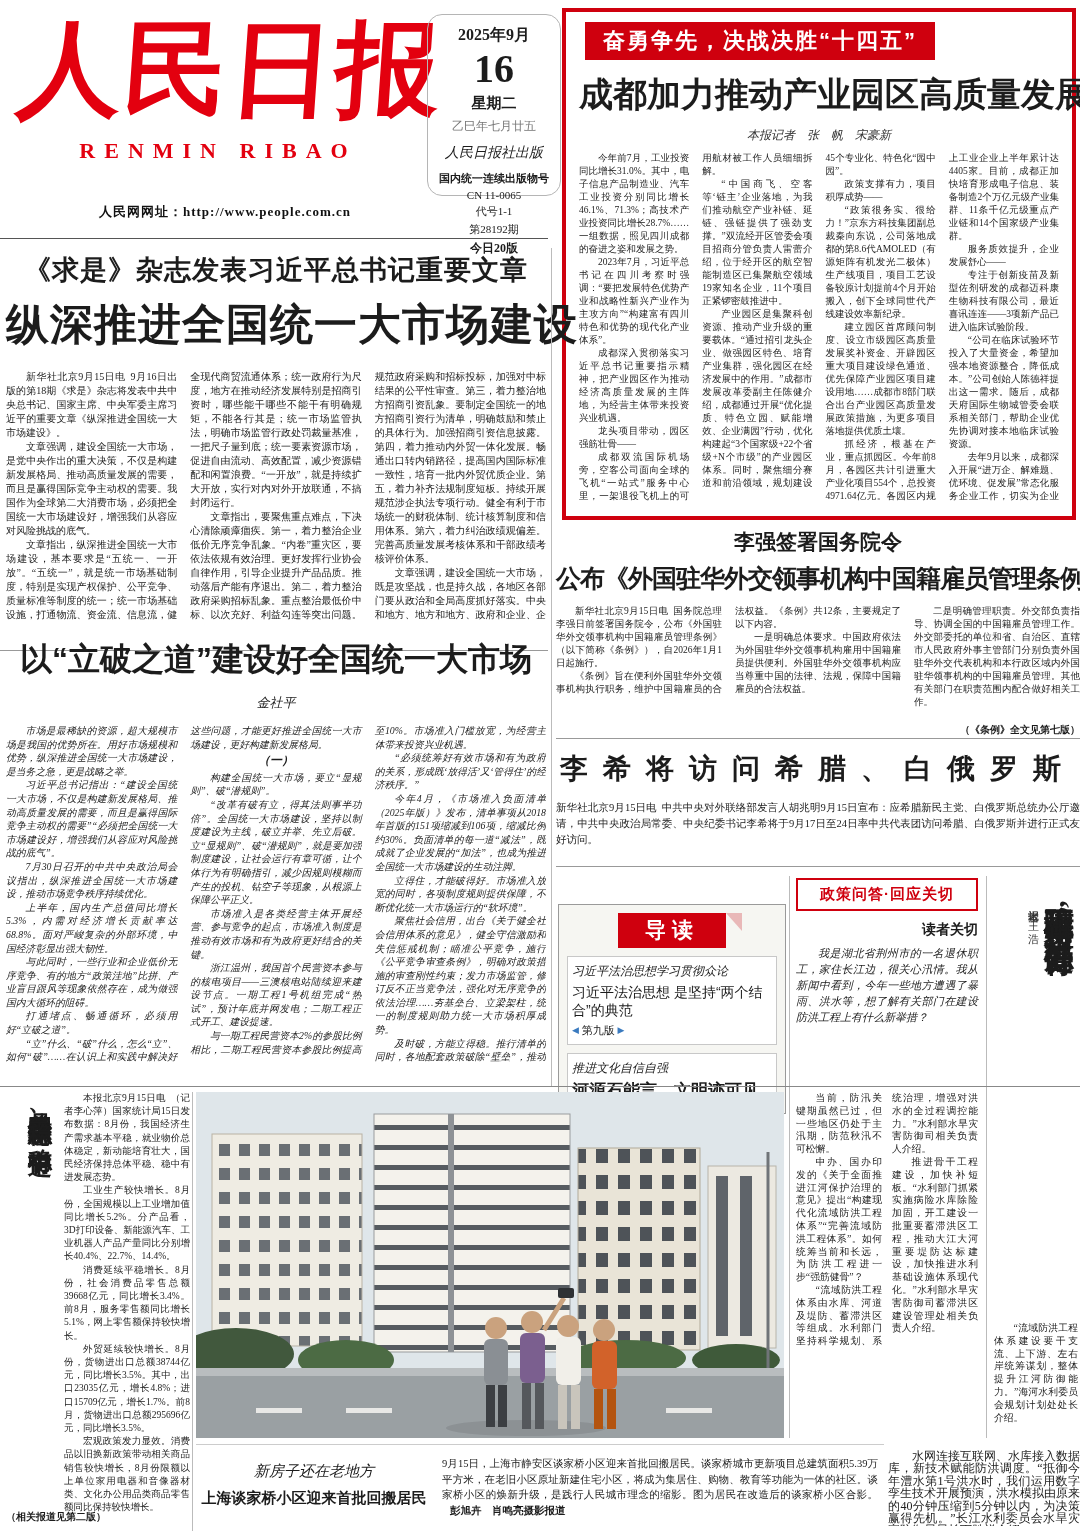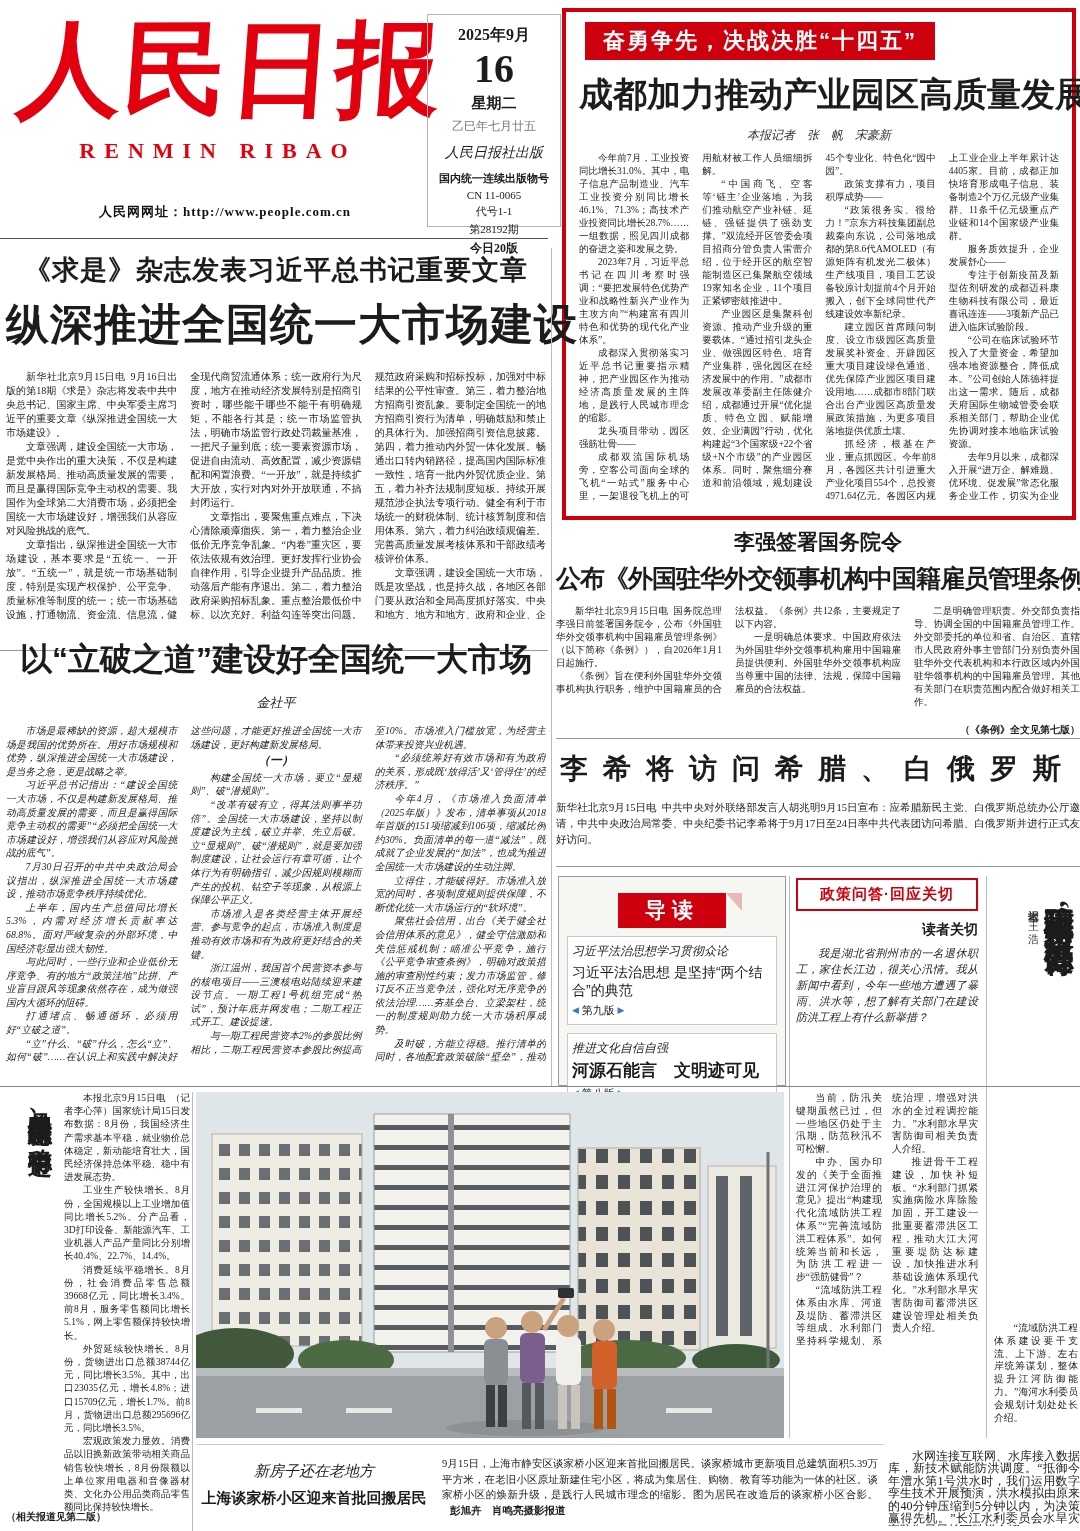--- a/index.html
+++ b/index.html
@@ -42,21 +42,21 @@
   
   .k1{font-size:27px;font-weight:bold;text-align:center;letter-spacing:1px;}
   .h1{font-size:43px;font-weight:900;text-align:center;letter-spacing:1px;white-space:nowrap;}
   .h-essay{font-size:32px;font-weight:900;text-align:center;white-space:nowrap;}
   .auth{font-size:13px;text-align:center;}
   .k2{font-size:21px;font-weight:bold;text-align:center;}
   .h2{font-size:25px;font-weight:900;text-align:center;letter-spacing:-1px;white-space:nowrap;}
   .h-lx{font-size:28px;font-weight:900;text-align:center;letter-spacing:15px;white-space:nowrap;font-family:Liberation Serif, serif;}
   .note-r{font-size:10px;font-weight:bold;text-align:right;}
   
-  .daodu{background:#f6f6f2;border:1px solid #9a9a9a;box-sizing:border-box;padding:14px 8px;}
+  .daodu{background:#f6f6f2;border:1px solid #9a9a9a;box-sizing:border-box;padding:6px 8px;margin-top:28px;}
   .dd-tab{position:relative;width:108px;margin:2px auto 8px;background:#cf000e;color:#fff;
           font-weight:bold;font-size:21px;text-align:center;letter-spacing:6px;padding:3px 0 4px;}
   .dd-fold{position:absolute;right:-16px;top:0;width:0;height:0;
            border-left:16px solid #e9b8b8;border-top:18px solid transparent;border-bottom:0 solid transparent;
            transform:rotate(180deg);}
   .dd-card{background:#fff;border:1px solid #c8c8c8;text-align:left;padding:6px 4px;margin-bottom:8px;}
   .dd-k{font-size:12px;font-style:italic;}
   .dd-t{font-size:14px;font-weight:400;line-height:1.3;margin-top:3px;}
   .dd-t2{font-size:17px;font-weight:900;line-height:1.3;margin-top:3px;white-space:nowrap;}
   .dd-p{font-size:11px;margin-top:4px;}
@@ -83,41 +83,41 @@
 <body>
 
 <div class="page">
 
   <div class="abs" style="left:18px;top:18px;width:420px;">
     <div class="mast-title">人民日报</div>
     <div class="mast-sub" style="margin-top:16px;width:400px;">RENMIN RIBAO</div>
   </div>
   <div class="abs mast-url" style="left:30px;top:203px;width:390px;">人民网网址：http://www.people.com.cn</div>
 
-  <div class="abs datebox" style="left:427px;top:14px;width:134px;height:213px;">
+  <div class="abs datebox" style="left:427px;top:14px;width:134px;height:182px;border-radius:15px;">
     <div class="ym">2025年9月</div>
     <div class="d">16</div>
     <div class="wd">星期二</div>
     <div class="lunar">乙巳年七月廿五</div>
     <div class="pub">人民日报社出版</div>
     <div class="issn-l">国内统一连续出版物号</div>
     <div class="sm">CN 11-0065</div>
     <div class="sm">代号1-1</div>
     <div class="sm">第28192期</div>
     <div class="pg">今日20版</div>
   </div>
 
   <div class="abs redbox" style="left:562px;top:8px;width:514px;height:512px;">
     <div class="kicker-red hei" style="margin-left:6px;">奋勇争先，决战决胜“十四五”</div>
     <div class="cd-head hei">成都加力推动产业园区高质量发展</div>
     <div class="byline kai">本报记者　张　帆　宋豪新</div>
     <div class="body-s c4 just cols" style="height:362px;margin-top:8px;">
         <p>今年前7月，工业投资同比增长31.0%。其中，电子信息产品制造业、汽车工业投资分别同比增长46.1%、71.3%；高技术产业投资同比增长28.7%……一组数据，照见四川成都的奋进之姿和发展之势。</p>
         <p>2023年7月，习近平总书记在四川考察时强调：“要把发展特色优势产业和战略性新兴产业作为主攻方向”“构建富有四川特色和优势的现代化产业体系”。</p>
-        <p>成都深入贯彻落实习近平总书记重要指示精神，把产业园区作为推动经济高质量发展的主阵地，是践行人民城市理念的缩影。</p>
+        <p>成都深入贯彻落实习近平总书记重要指示精神，把产业园区作为推动经济高质量发展的主阵地，为经营主体带来投资兴业机遇。</p>
         <p>龙头项目带动，园区强筋壮骨——</p>
         <p>成都双流国际机场旁，空客公司面向全球的飞机“一站式”服务中心里，一架退役飞机上的可用航材被工作人员细细拆解。</p>
         <p>“中国商飞、空客等‘链主’企业落地，为我们推动航空产业补链、延链、强链提供了强劲支撑。”双流经开区管委会项目招商分管负责人雷蕾介绍，位于经开区的航空智能制造区已集聚航空领域19家知名企业，11个项目正紧锣密鼓推进中。</p>
         <p>产业园区是集聚科创资源、推动产业升级的重要载体。“通过招引龙头企业、做强园区特色、培育产业集群，强化园区在经济发展中的作用。”成都市发展改革委副主任陈健介绍，成都通过开展“优化提质、特色立园、赋能增效、企业满园”行动，优化构建起“3个国家级+22个省级+N个市级”的产业园区体系。同时，聚焦细分赛道和前沿领域，规划建设45个专业化、特色化“园中园”。</p>
         <p>政策支撑有力，项目积厚成势——</p>
         <p>“政策很务实、很给力！”京东方科技集团副总裁秦向东说，公司落地成都的第8.6代AMOLED（有源矩阵有机发光二极体）生产线项目，项目工艺设备较原计划提前4个月开始搬入，创下全球同世代产线建设效率新纪录。</p>
         <p>建立园区首席顾问制度、设立市级园区高质量发展奖补资金、开辟园区重大项目建设绿色通道、优先保障产业园区项目建设用地……成都市8部门联合出台产业园区高质量发展政策措施，为更多项目落地提供优质土壤。</p>
         <p>抓经济，根基在产业，重点抓园区。今年前8月，各园区共计引进重大产业化项目554个，总投资4971.64亿元。各园区内规上工业企业上半年累计达4405家。目前，成都正加快培育形成电子信息、装备制造2个万亿元级产业集群、11条千亿元级重点产业链和14个国家级产业集群。</p>
         <p>服务质效提升，企业发展舒心——</p>
         <p>专注于创新疫苗及新型佐剂研发的成都迈科康生物科技有限公司，最近喜讯连连——3项新产品已进入临床试验阶段。</p>

